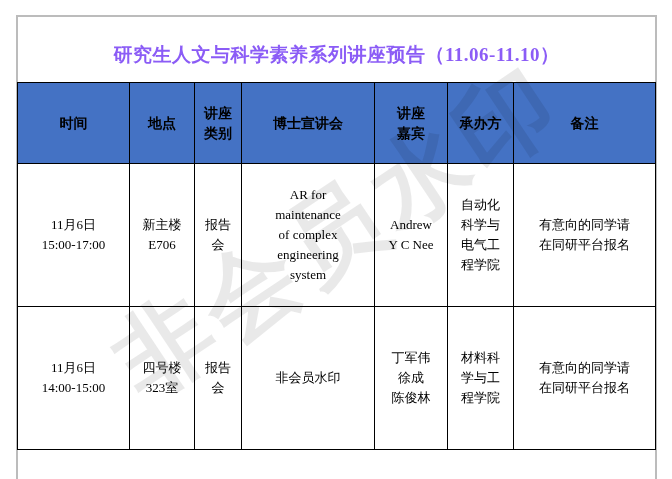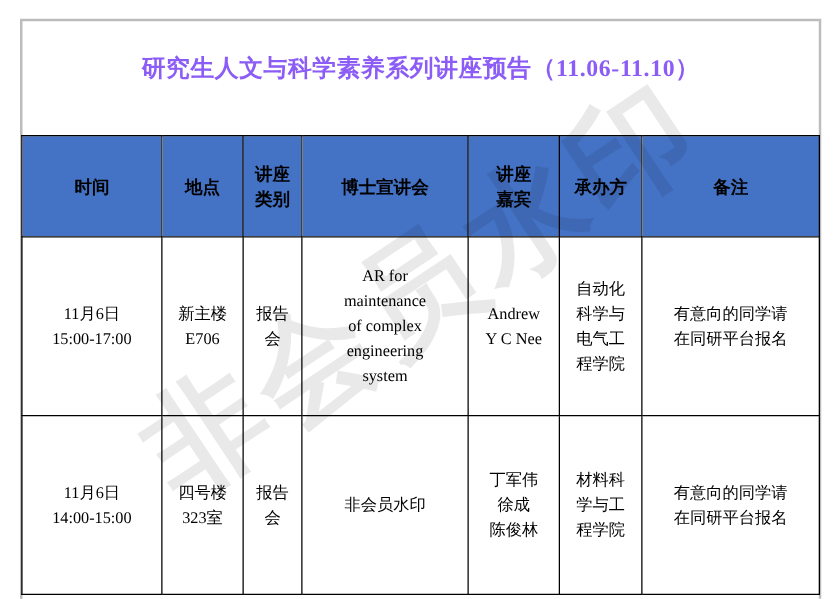--- a/index.html
+++ b/index.html
@@ -27,21 +27,21 @@
     font-family: "Liberation Serif", "DejaVu Serif", serif;
     font-weight: bold;
     font-size: 19px;
     color: #8b5cf6;
     letter-spacing: 0.5px;
     white-space: nowrap;
   }
 
   table.schedule {
     position: absolute;
-    left: 17px; top: 108px;
+    left: 17px; top: 82px;
     width: 638px;
     border-collapse: collapse;
     table-layout: fixed;
   }
   table.schedule th, table.schedule td {
     border: 1.5px solid #000;
     text-align: center;
     vertical-align: middle;
     white-space: pre-line;
     overflow: hidden;

